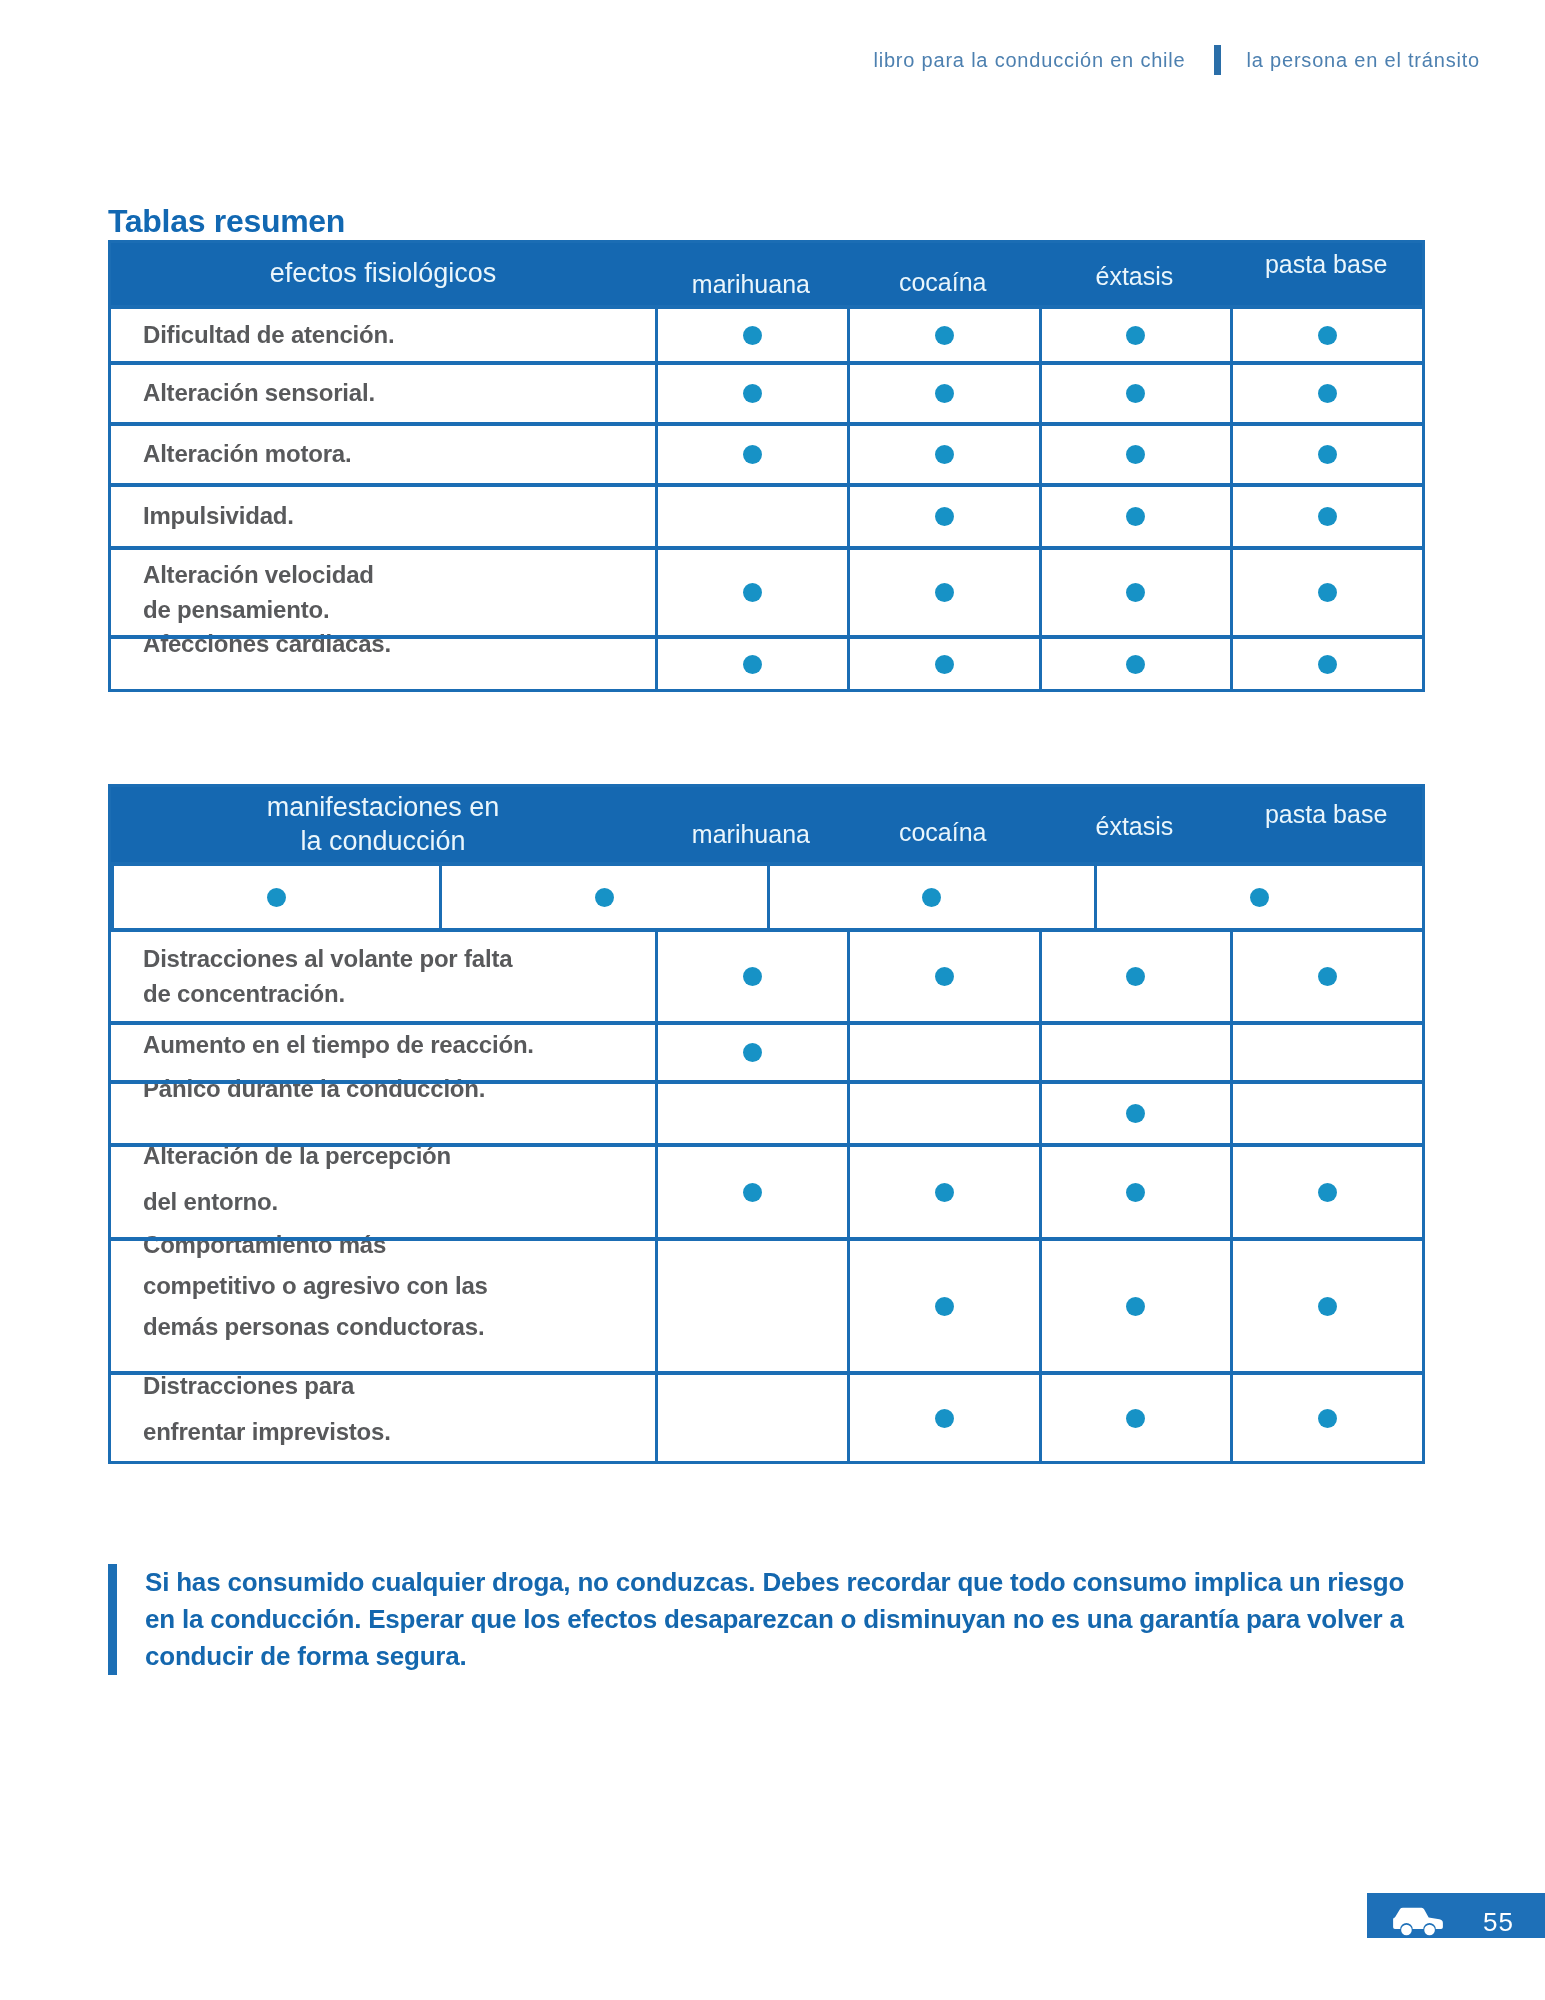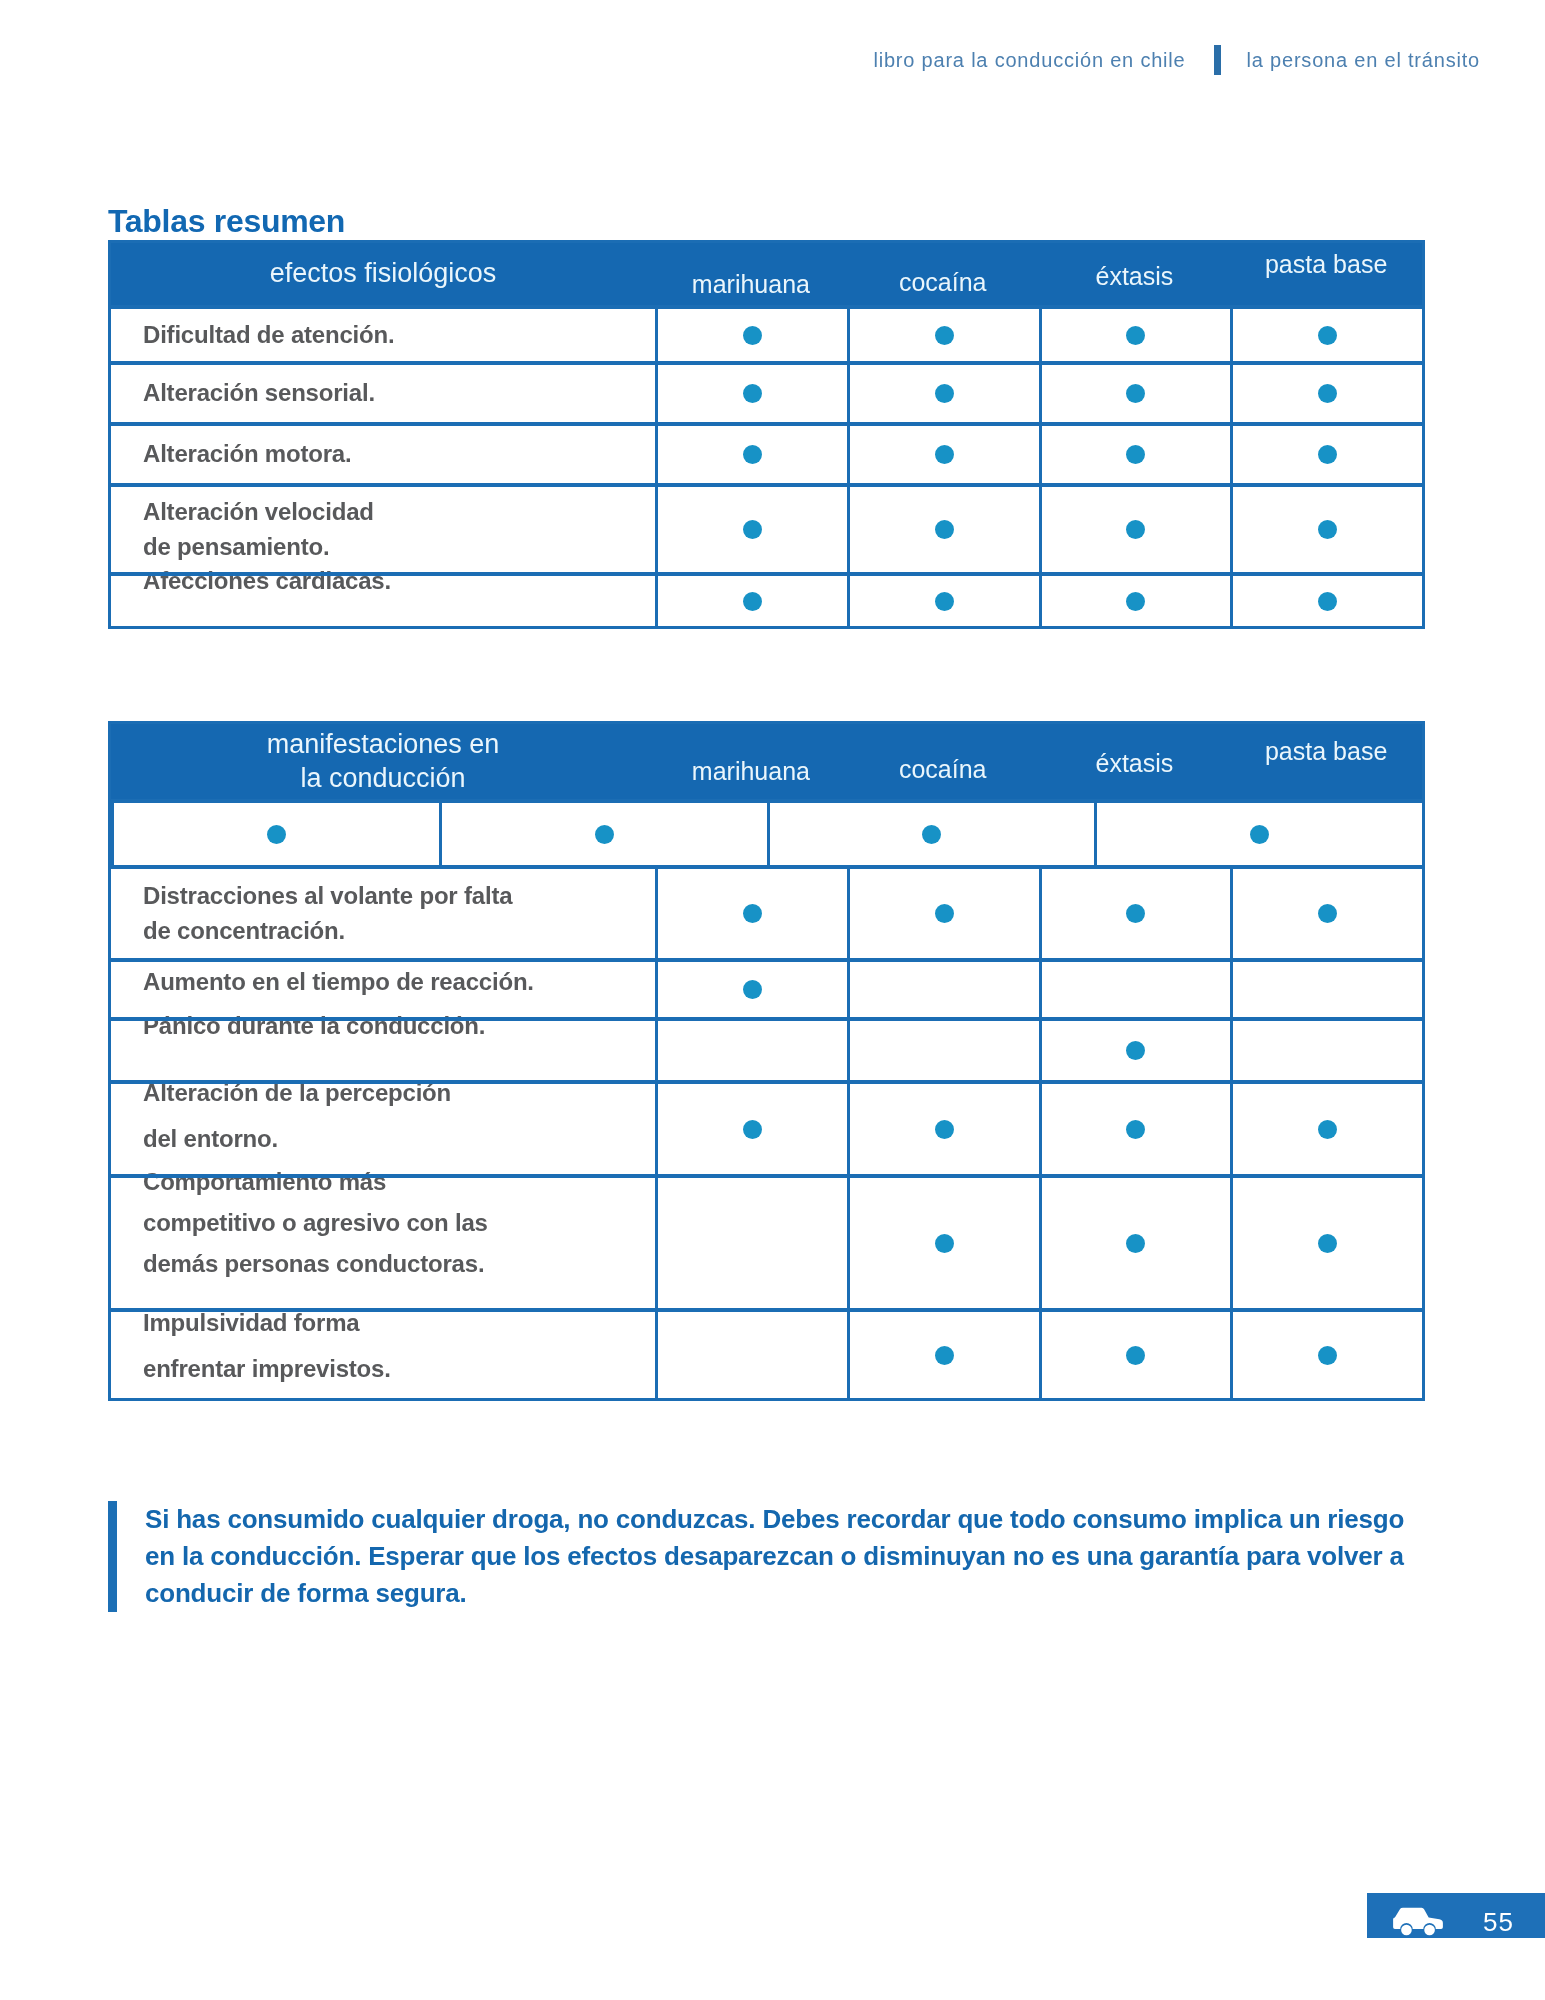--- a/index.html
+++ b/index.html
@@ -131,20 +131,35 @@
             <span class="dot" style="visibility: visible;"></span>
           </div>
         <div class="cell-dot">
             <span class="dot" style="visibility: visible;"></span>
           </div>
         <div class="cell-dot">
             <span class="dot" style="visibility: visible;"></span>
           </div>
       </div>
 
+      <div class="row" style="height:63px">
+        <div class="cell-label"><span class="lbl">Impulsividad.</span></div>
+        <div class="cell-dot">
+            <span class="dot" style="visibility: hidden;"></span>
+          </div>
+        <div class="cell-dot">
+            <span class="dot" style="visibility: visible;"></span>
+          </div>
+        <div class="cell-dot">
+            <span class="dot" style="visibility: visible;"></span>
+          </div>
+        <div class="cell-dot">
+            <span class="dot" style="visibility: visible;"></span>
+          </div>
+      </div>
 
       <div class="row" style="height:89px">
         <div class="cell-label"><span class="lbl">Alteración velocidad
 de pensamiento.</span></div>
         <div class="cell-dot">
             <span class="dot" style="visibility: visible;"></span>
           </div>
         <div class="cell-dot">
             <span class="dot" style="visibility: visible;"></span>
           </div>
@@ -276,21 +291,21 @@
           </div>
         <div class="cell-dot">
             <span class="dot" style="visibility: visible;"></span>
           </div>
         <div class="cell-dot">
             <span class="dot" style="visibility: visible;"></span>
           </div>
       </div>
 
       <div class="row" style="height:90px">
-        <div class="cell-label shift12 wide-lines"><span class="lbl">Impulsividad forma
+        <div class="cell-label shift12 wide-lines"><span class="lbl">Distracciones para
 enfrentar imprevistos.</span></div>
         <div class="cell-dot">
             <span class="dot" style="visibility: hidden;"></span>
           </div>
         <div class="cell-dot">
             <span class="dot" style="visibility: visible;"></span>
           </div>
         <div class="cell-dot">
             <span class="dot" style="visibility: visible;"></span>
           </div>

